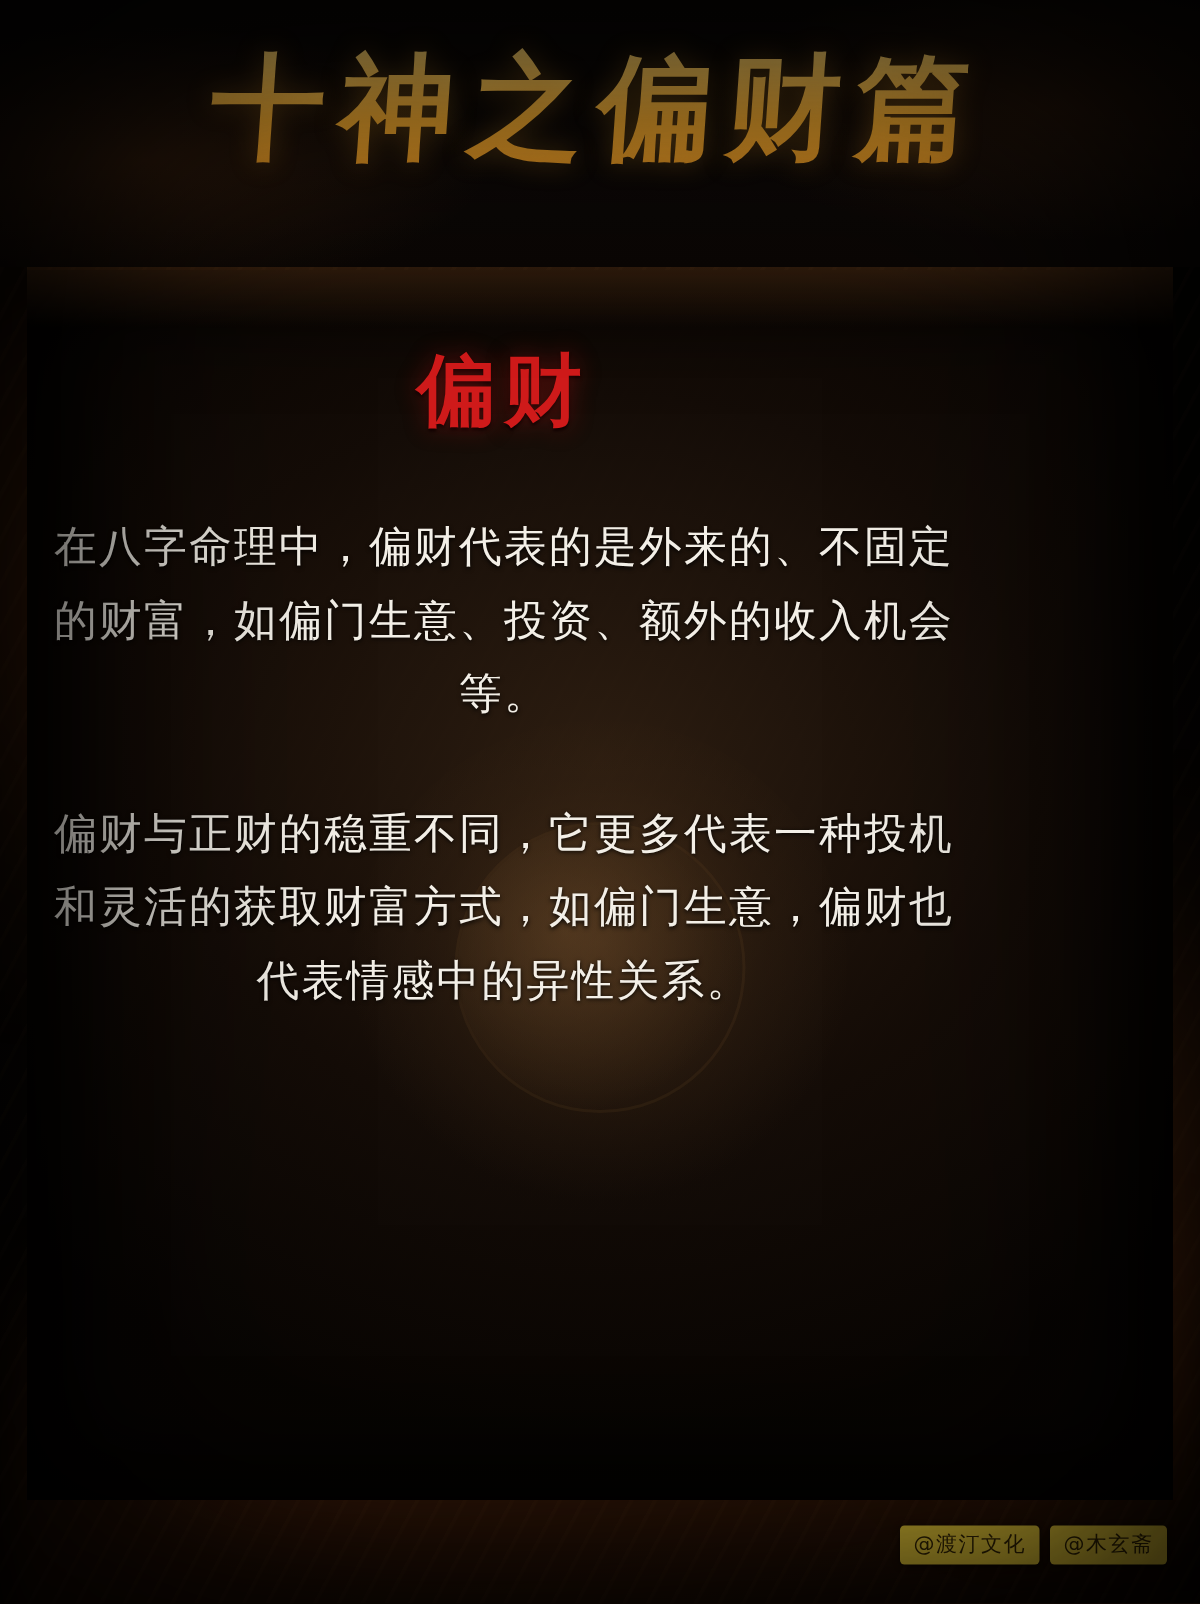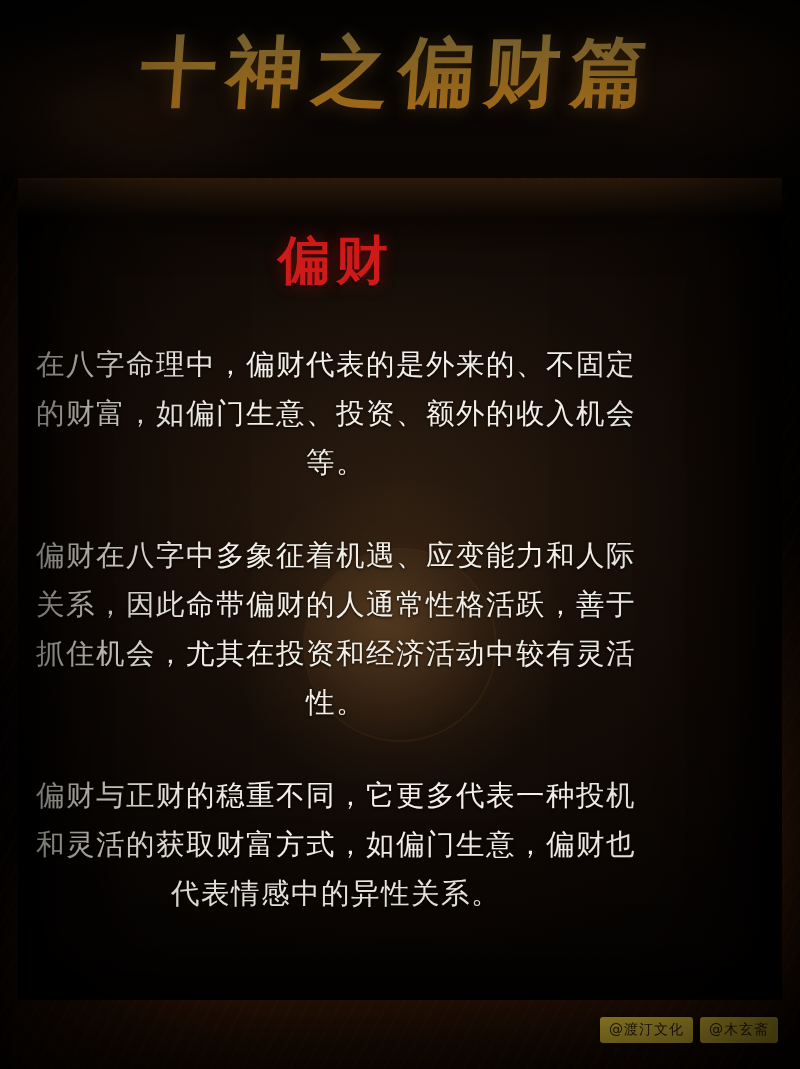--- a/index.html
+++ b/index.html
@@ -203,21 +203,20 @@
 
   <div class="header-band">
     <h1 class="title">十神之偏财篇</h1>
   </div>
 
   <div class="content">
     <h2 class="section-title">偏财</h2>
 
     <p class="para">在八字命理中，偏财代表的是外来的、不固定的财富，如偏门生意、投资、额外的收入机会等。</p>
 
-    <p class="para">偏财在八字中多象征着机遇、应变能力和人际关系，因此命带偏财的人通常性格活跃，善于抓住机会，尤其在投资和经济活动中较有灵活性。</p>
 
     <p class="para">偏财与正财的稳重不同，它更多代表一种投机和灵活的获取财富方式，如偏门生意，偏财也代表情感中的异性关系。</p>
   </div>
 
   <div class="signature">
     <div class="sig-chip">@渡汀文化</div>
     <div class="sig-chip">@木玄斋</div>
   </div>
 
   <div class="vignette"></div>

